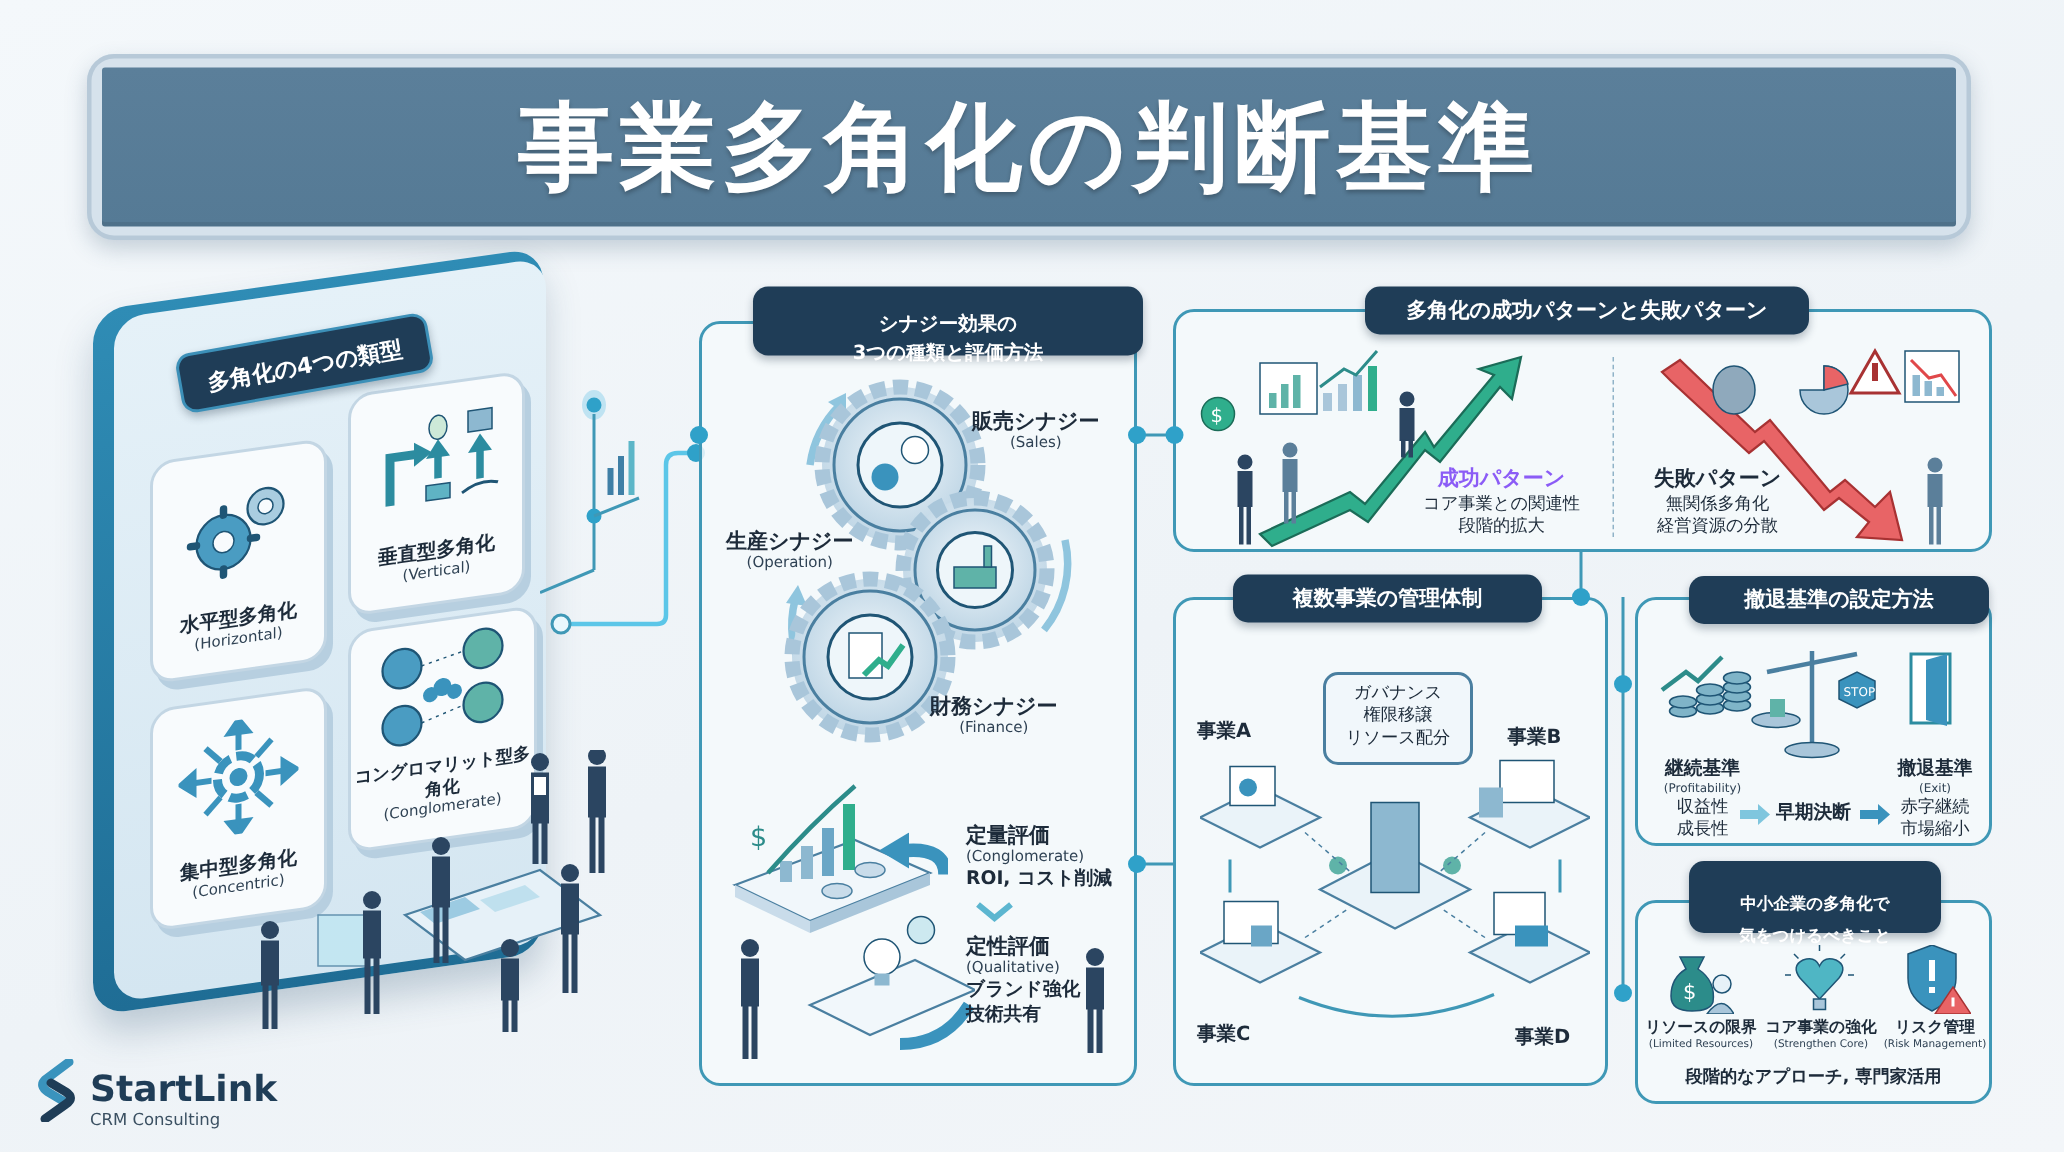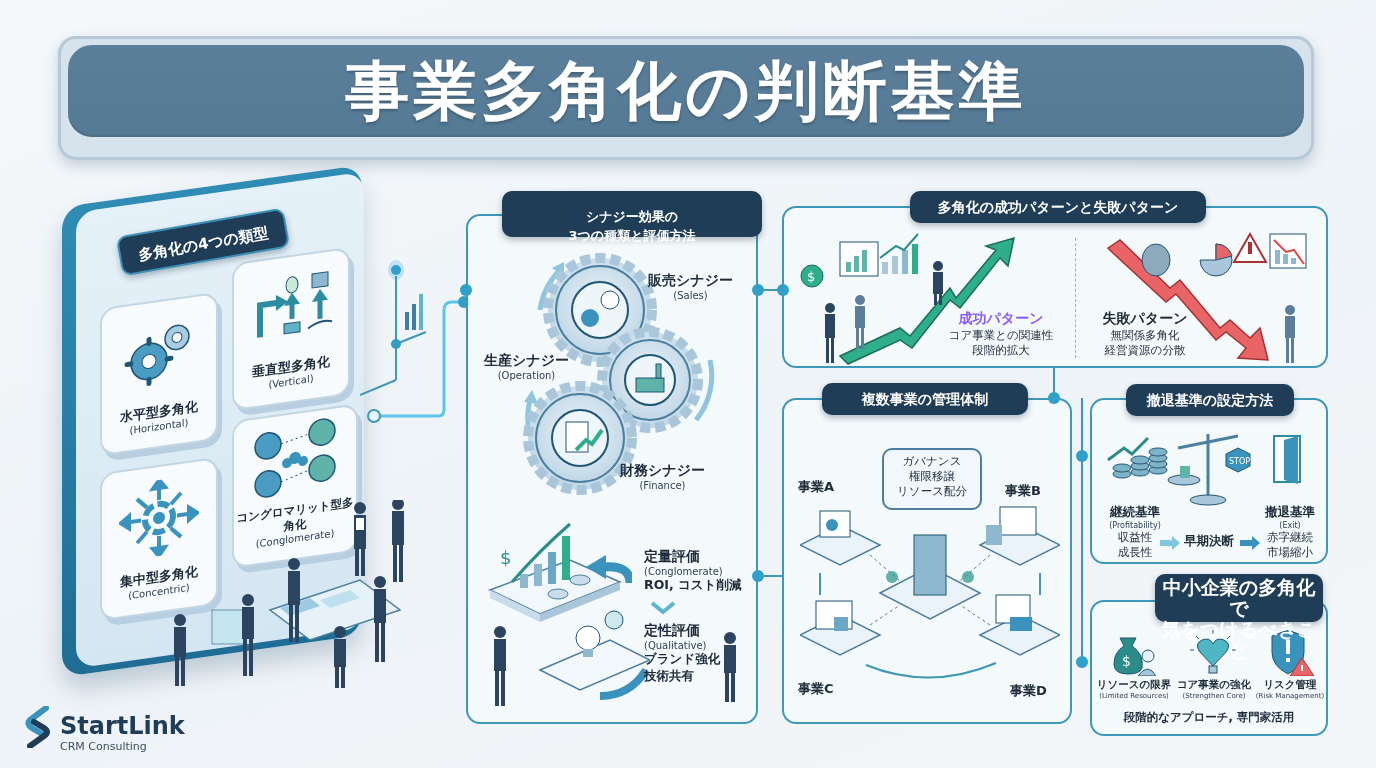--- a/index.html
+++ b/index.html
@@ -13,22 +13,22 @@
   .abs { position: absolute; }
 
   
   .title-frame {
     left: 58px; top: 36px; width: 1256px; height: 124px;
     border-radius: 18px;
     background: #d6e2ec;
     box-shadow: 0 6px 14px rgba(60,90,120,0.25), inset 0 0 0 3px #b7c9d8;
   }
   .title-bar {
-    left: 68px; top: 45px; width: 1236px; height: 92px;
-    border-radius: 24px;
+    left: 68px; top: 45px; width: 1236px; height: 106px;
+    border-radius: 2px;
     background: linear-gradient(180deg, #5b7f9a 0%, #557a95 100%);
     display: flex; align-items: center; justify-content: center;
     box-shadow: inset 0 -3px 0 rgba(0,0,0,0.08);
     text-align: center;
   }
   .title-text {
     color: #ffffff; font-size: 64px; font-weight: bold; letter-spacing: 4px;
     text-shadow: 0 2px 3px rgba(0,0,0,0.25);
   }
 
@@ -484,21 +484,21 @@
     <path d="M20 90 L20 68" fill="none" stroke="#3f98b6" stroke-width="2"></path>
     <path d="M240 68 L240 90" fill="none" stroke="#3f98b6" stroke-width="2"></path>
   </svg>
 </div>
 
 <div class="abs line-v" style="left:1081px; top:398px; height:264px;" data-name="connector-line"></div>
 <div class="abs node" style="left:1076px; top:450px;" data-name="connector-node"></div>
 <div class="abs node" style="left:1076px; top:656px;" data-name="connector-node"></div>
 
 <div class="abs panel" style="left:1090px; top:398px; width:238px; height:166px;" data-name="exit-panel"></div>
-<div class="abs pill" style="left:1126px; top:384px; width:168px; height:32px; font-size:14px; line-height:32px;" data-name="exit-section-title">撤退基準の設定方法</div>
+<div class="abs pill" style="left:1126px; top:384px; width:200px; height:32px; font-size:14px; line-height:32px;" data-name="exit-section-title">撤退基準の設定方法</div>
 <div class="abs" style="left:1104px; top:428px; width:210px; height:80px;" data-name="exit-illustration">
   <svg width="210" height="80" viewBox="0 0 210 80">
     <polyline points="4,32 20,20 28,26 44,10" fill="none" stroke="#2c8c8a" stroke-width="3"></polyline>
     <g fill="#7fb4c8" stroke="#1f5575">
         <ellipse cx="18" cy="46" rx="9" ry="4"></ellipse>
         <ellipse cx="18" cy="40" rx="9" ry="4"></ellipse>
         <ellipse cx="36" cy="44" rx="9" ry="4"></ellipse>
         <ellipse cx="36" cy="38" rx="9" ry="4"></ellipse>
         <ellipse cx="36" cy="32" rx="9" ry="4"></ellipse>
         <ellipse cx="54" cy="42" rx="9" ry="4"></ellipse>
@@ -537,21 +537,21 @@
     </svg>
 </div>
 <div class="abs center" style="left:1258px; top:504px; width:64px;" data-name="exit-criteria">
   <div class="label-jp" style="font-size:12.5px;" data-name="exit-jp">撤退基準</div>
   <div class="label-en" style="font-size:8px;" data-name="exit-en">(Exit)</div>
   <div class="small-jp" data-name="exit-line1">赤字継続</div>
   <div class="small-jp" data-name="exit-line2">市場縮小</div>
 </div>
 
 <div class="abs panel" style="left:1090px; top:600px; width:238px; height:136px;" data-name="sme-panel"></div>
-<div class="abs pill" style="left:1126px; top:574px; width:168px; height:48px; font-size:19px; line-height:21px; padding-top:3px;margin-left:29px;" data-name="sme-section-title">
+<div class="abs pill" style="left:1126px; top:574px; width:168px; height:48px; font-size:11px; line-height:21px; padding-top:18px;" data-name="sme-section-title">
   <div data-name="sme-title-line1">中小企業の多角化で</div>
   <div data-name="sme-title-line2">気をつけるべきこと</div>
 </div>
 <div class="abs" style="left:1110px; top:632px; width:46px; height:44px;" data-name="money-bag-icon">
   <svg width="46" height="44" viewBox="0 0 46 44">
       <path d="M10 6 L26 6 L22 14 Q34 22 32 36 Q30 42 18 42 Q4 42 4 32 Q4 20 14 14 Z" fill="#2c8c8a" stroke="#1f5575"></path>
       <text x="12" y="34" font-size="14" fill="#fff" font-family="DejaVu Sans, sans-serif">$</text>
       <circle cx="38" cy="24" r="6" fill="#e6f1f8" stroke="#1f5575"></circle>
       <path d="M28 44 Q38 30 46 44 Z" fill="#a9c6da" stroke="#1f5575"></path>
     </svg>

